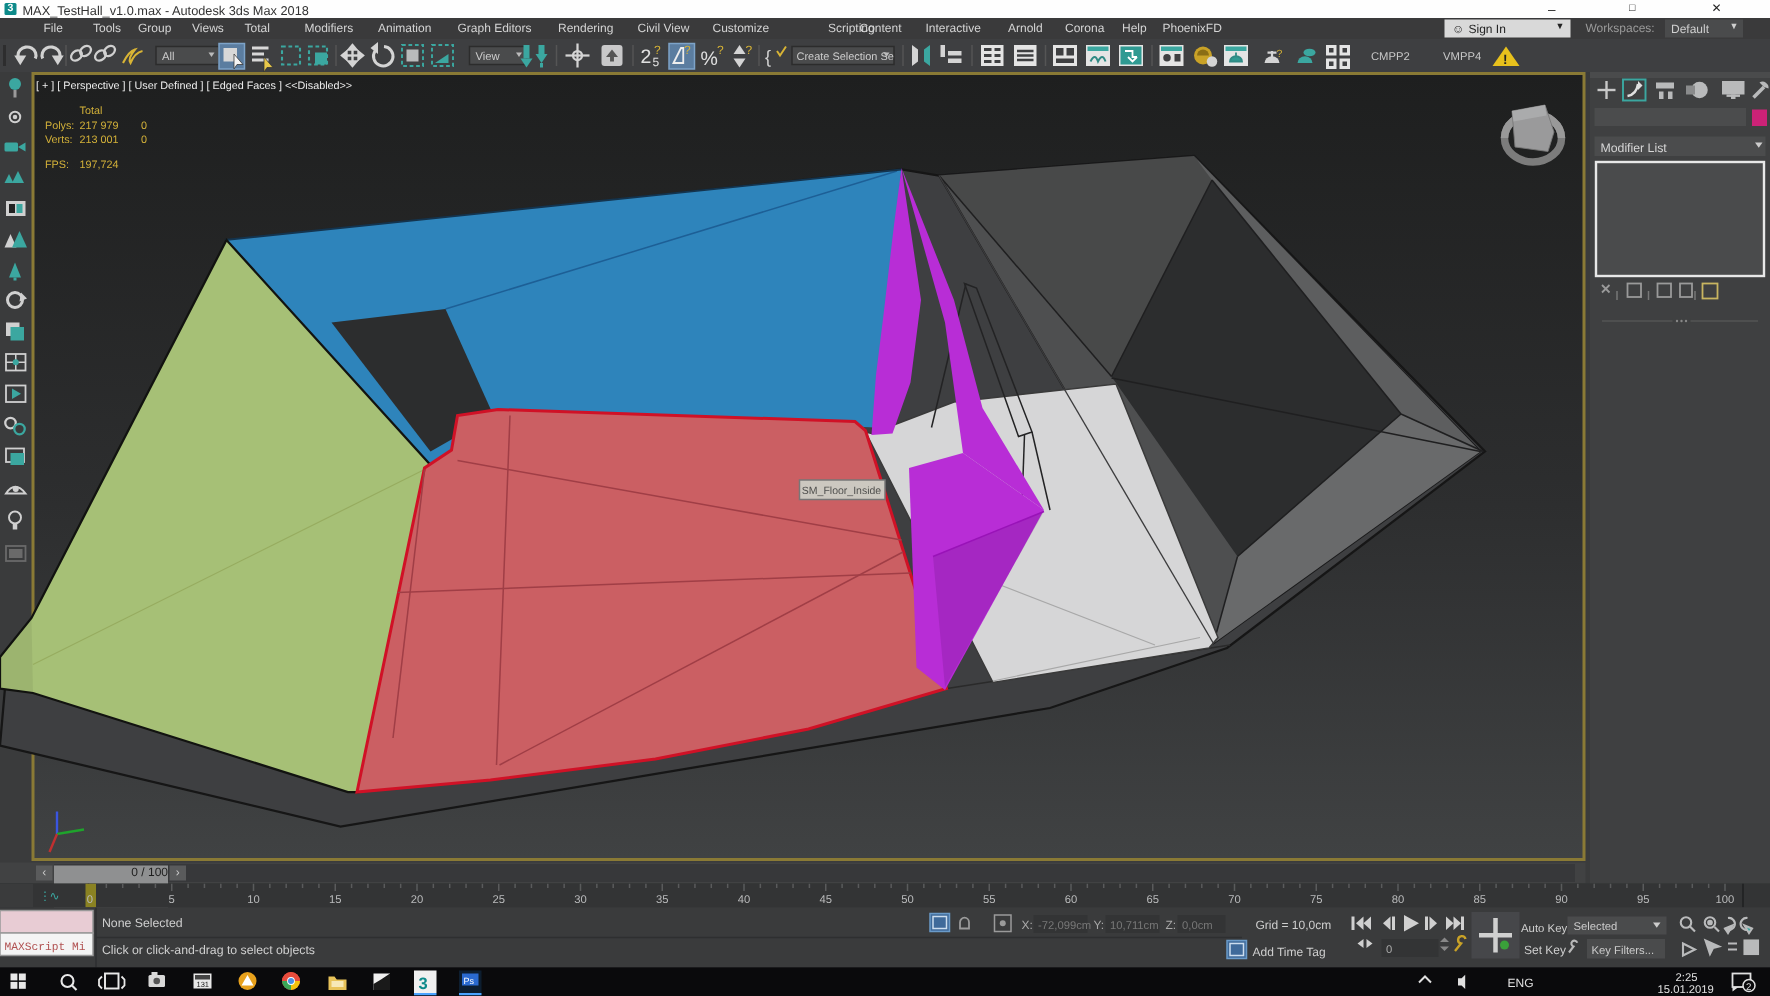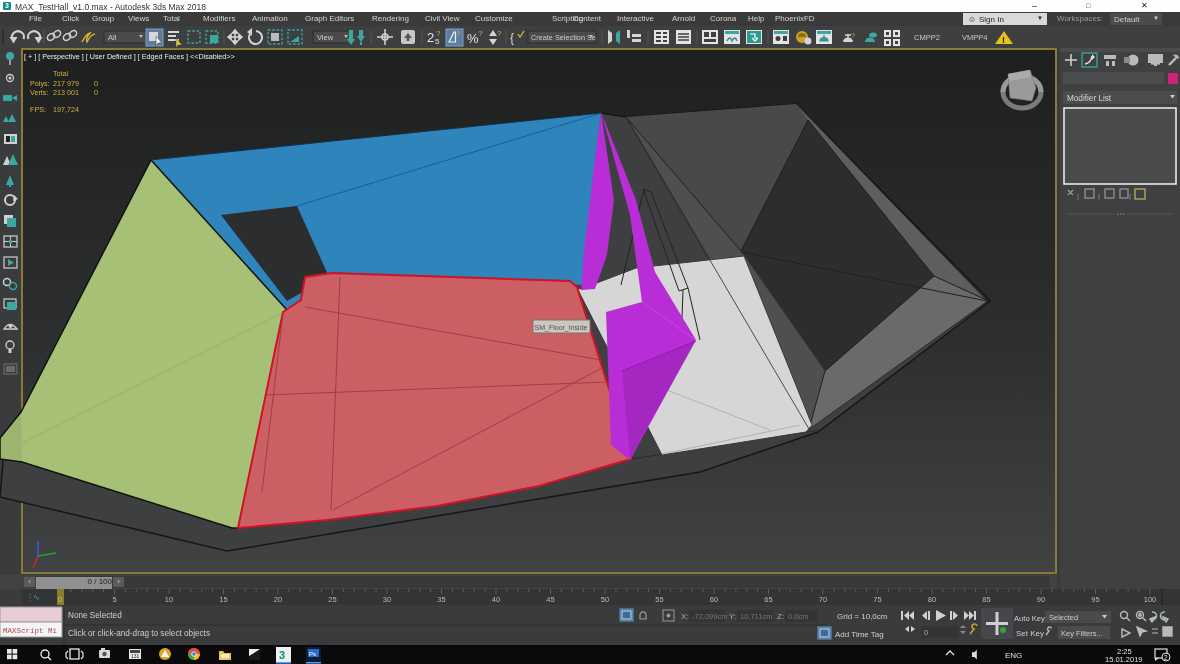--- a/index.html
+++ b/index.html
@@ -31,21 +31,21 @@
 <div class="abs" id="titlebar">
   <div class="t" style="left:3px;top:2px;width:8px;height:8px;background:#0d8a8a;border-radius:1px;color:#fff;font-size:7px;font-weight:bold;text-align:center;line-height:8px;">3</div>
   <div class="t" style="left:15px;top:2px;">MAX_TestHall_v1.0.max - Autodesk 3ds Max 2018</div>
   <div class="t" style="left:1032px;top:1px;color:#222;font-size:9px;">–</div>
   <div class="t" style="left:1086px;top:2px;color:#222;font-size:7px;">□</div>
   <div class="t" style="left:1141px;top:1px;color:#222;font-size:8px;">✕</div>
 </div>
 <div class="abs" id="menubar">
   <span style="left:9px;padding-left:20px;">File</span>
     <span style="left:34px;margin-top:46px;">Edit</span>
-    <span style="left:62px;">Click</span>
+    <span style="left:62px;">Tools</span>
   <span style="left:92px;">Group</span>
     <span style="left:128px;">Views</span>
     <span style="left:163px;">Total</span>
   <span style="left:203px;">Modifiers</span>
     <span style="left:252px;">Animation</span>
     <span style="left:305px;">Graph Editors</span>
   <span style="left:372px;">Rendering</span>
     <span style="left:425px;">Civil View</span>
     <span style="left:475px;">Customize</span>
   <span style="left:552px;">Scripting</span>

